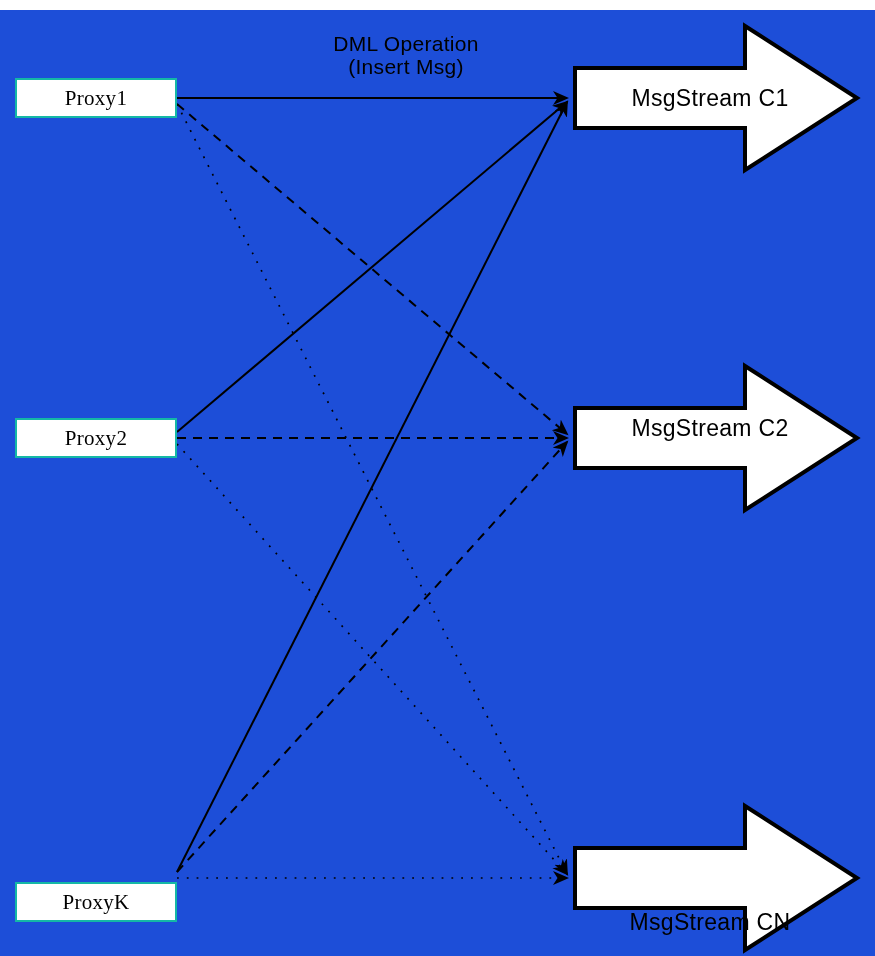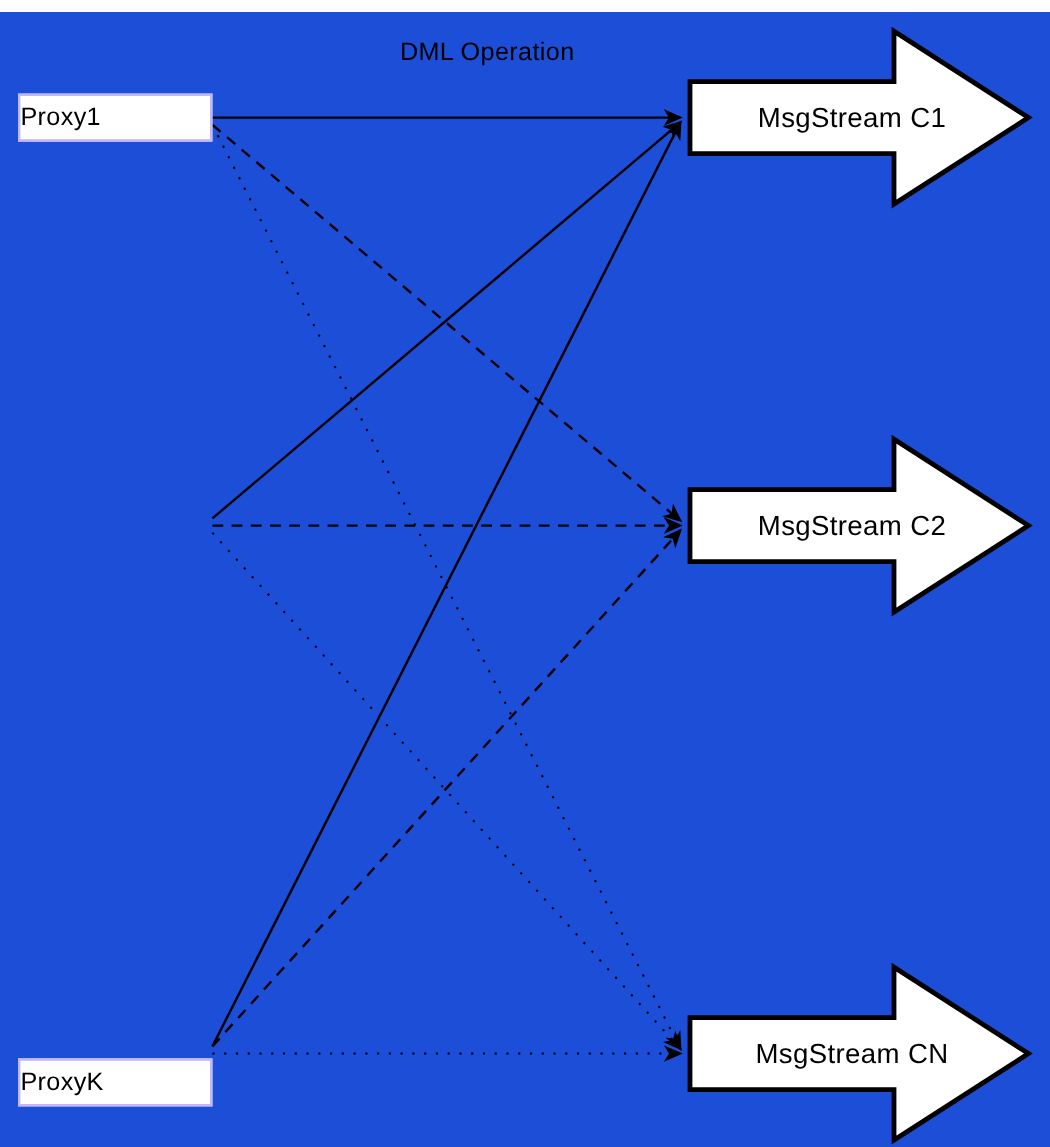--- a/index.html
+++ b/index.html
@@ -19,25 +19,27 @@
   #diagram-svg {
     position: absolute;
     left: 0;
     top: 0;
   }
   .proxy-box {
     position: absolute;
     left: 15px;
     width: 158px;
     height: 36px;
-    border: 2px solid #c4b5fd;
+    border: 2px solid #14b8a6;
     background: #ffffff;
     display: flex;
     align-items: center;
+    justify-content: center;
     z-index: 2;
+    font-family: Liberation Serif, serif;
   }
   .node-label {
     font-size: 21px;
     letter-spacing: 0.3px;
     color: #000000;
     white-space: nowrap;
   }
   .stream-label {
     position: absolute;
     left: 575px;
@@ -85,26 +87,30 @@
       <line x1="177" y1="862" x2="567" y2="92" stroke="#000000" stroke-width="2" marker-end="url(#arrowhead)"></line>
       <line x1="177" y1="862" x2="567" y2="432" stroke="#000000" stroke-width="2" stroke-dasharray="9,7" marker-end="url(#arrowhead)"></line>
       <line x1="177" y1="868" x2="567" y2="868" stroke="#000000" stroke-width="1.7" stroke-dasharray="1.8,8" marker-end="url(#arrowhead)"></line>
       <polygon points="575,58 745,58 745,16 857,88 745,160 745,118 575,118" fill="#ffffff" stroke="#000000" stroke-width="4" stroke-linejoin="miter"></polygon>
       <polygon points="575,398 745,398 745,356 857,428 745,500 745,458 575,458" fill="#ffffff" stroke="#000000" stroke-width="4" stroke-linejoin="miter"></polygon>
       <polygon points="575,838 745,838 745,796 857,868 745,940 745,898 575,898" fill="#ffffff" stroke="#000000" stroke-width="4" stroke-linejoin="miter"></polygon>
     </svg>
 
   <div class="top-annotation">
     <div>DML Operation</div>
+    <div>(Insert Msg)</div>
   </div>
 
   <div class="proxy-box" style="top:68px">
     <span class="node-label">Proxy1</span>
+  </div>
+  <div class="proxy-box" style="top:408px">
+    <span class="node-label">Proxy2</span>
   </div>
   <div class="proxy-box" style="top:872px">
     <span class="node-label">ProxyK</span>
   </div>
 
   <div class="stream-label" style="top:74px">MsgStream C1</div>
-  <div class="stream-label" style="top:414px">MsgStream C2</div>
-  <div class="stream-label" style="top:854px">MsgStream CN</div>
+  <div class="stream-label" style="top:404px">MsgStream C2</div>
+  <div class="stream-label" style="top:898px">MsgStream CN</div>
 
 </div>
 
 </body></html>

